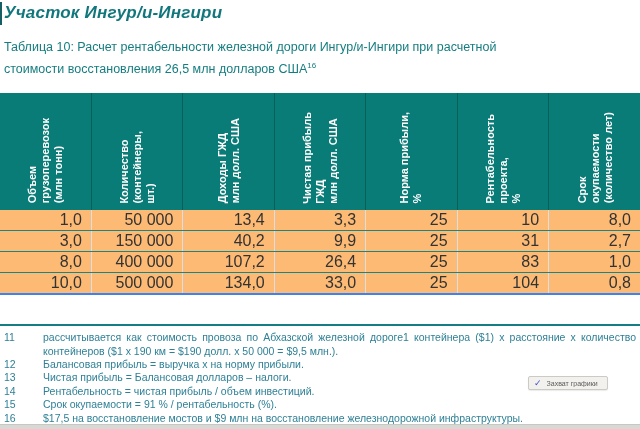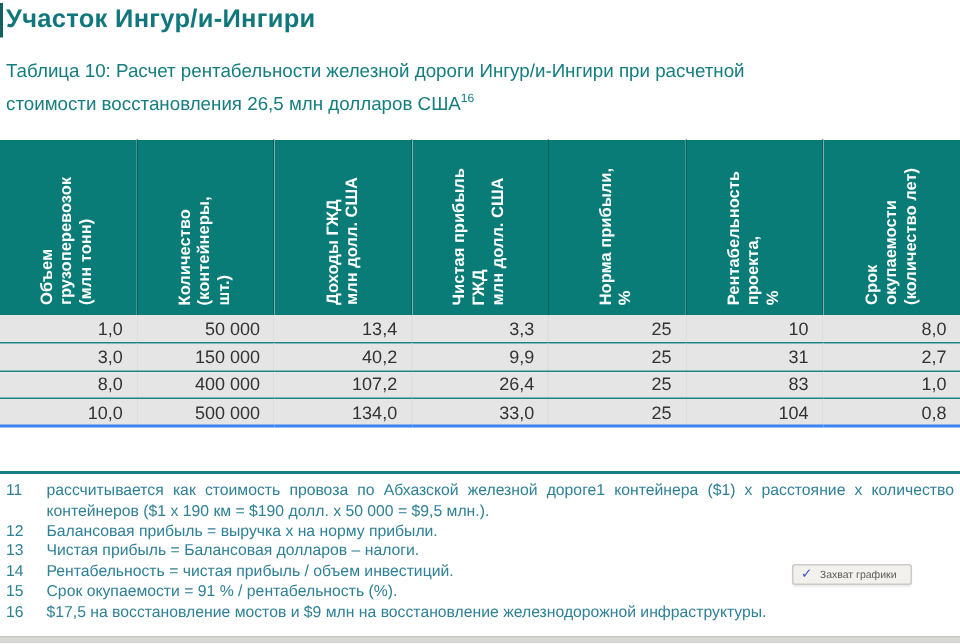--- a/index.html
+++ b/index.html
@@ -20,20 +20,21 @@
     left: 0; top: 2px;
     width: 2px; height: 23px;
     background: #155e63;
   }
   .doc-title {
     margin: 3px 0 0 4px;
     font-size: 17px;
     font-weight: bold;
     color: #11777c;
     letter-spacing: 0.2px;
+    font-style: italic;
   }
   .table-caption {
     margin: 16px 0 0 4px;
     max-width: 518px;
     font-size: 12.5px;
     font-weight: normal;
     line-height: 17.5px;
     color: #157d80;
   }
   .table-caption sup { font-size: 8px; vertical-align: super; }
@@ -60,40 +61,40 @@
     writing-mode: vertical-rl;
     white-space: pre-line;
     color: #ffffff;
     font-weight: bold;
     font-size: 11px;
     line-height: 13px;
     text-align: left;
   }
   tbody td {
     height: 18.5px;
-    font-size: 12px;
+    font-size: 16px;
     color: #333333;
     text-align: right;
     padding: 1px 9px 1px 0;
     border-right: 1px solid #dcdfdf;
     border-bottom: 1px solid #1e8482;
-    background: #e5e5e5;
+    background: #fdba74;
   }
   tbody td:last-child { border-right: none; }
   tbody tr:last-child td { border-bottom: 2px solid #3b82f6; }
 
   .footnotes {
     margin-top: 29px;
     border-top: 2px solid #157e84;
     padding: 5px 2px 0 4px;
   }
   .footnote {
     display: grid;
     grid-template-columns: 23px 1fr;
-    column-gap: 4px;
+    column-gap: 16px;
     font-size: 10.5px;
     line-height: 13.4px;
     color: #2e8096;
   }
   .footnote .fn-text { text-align: justify; padding-right: 2px; }
 
   .capture-tooltip {
     position: absolute;
     left: 528px; top: 376px;
     width: 80px; height: 14px;

